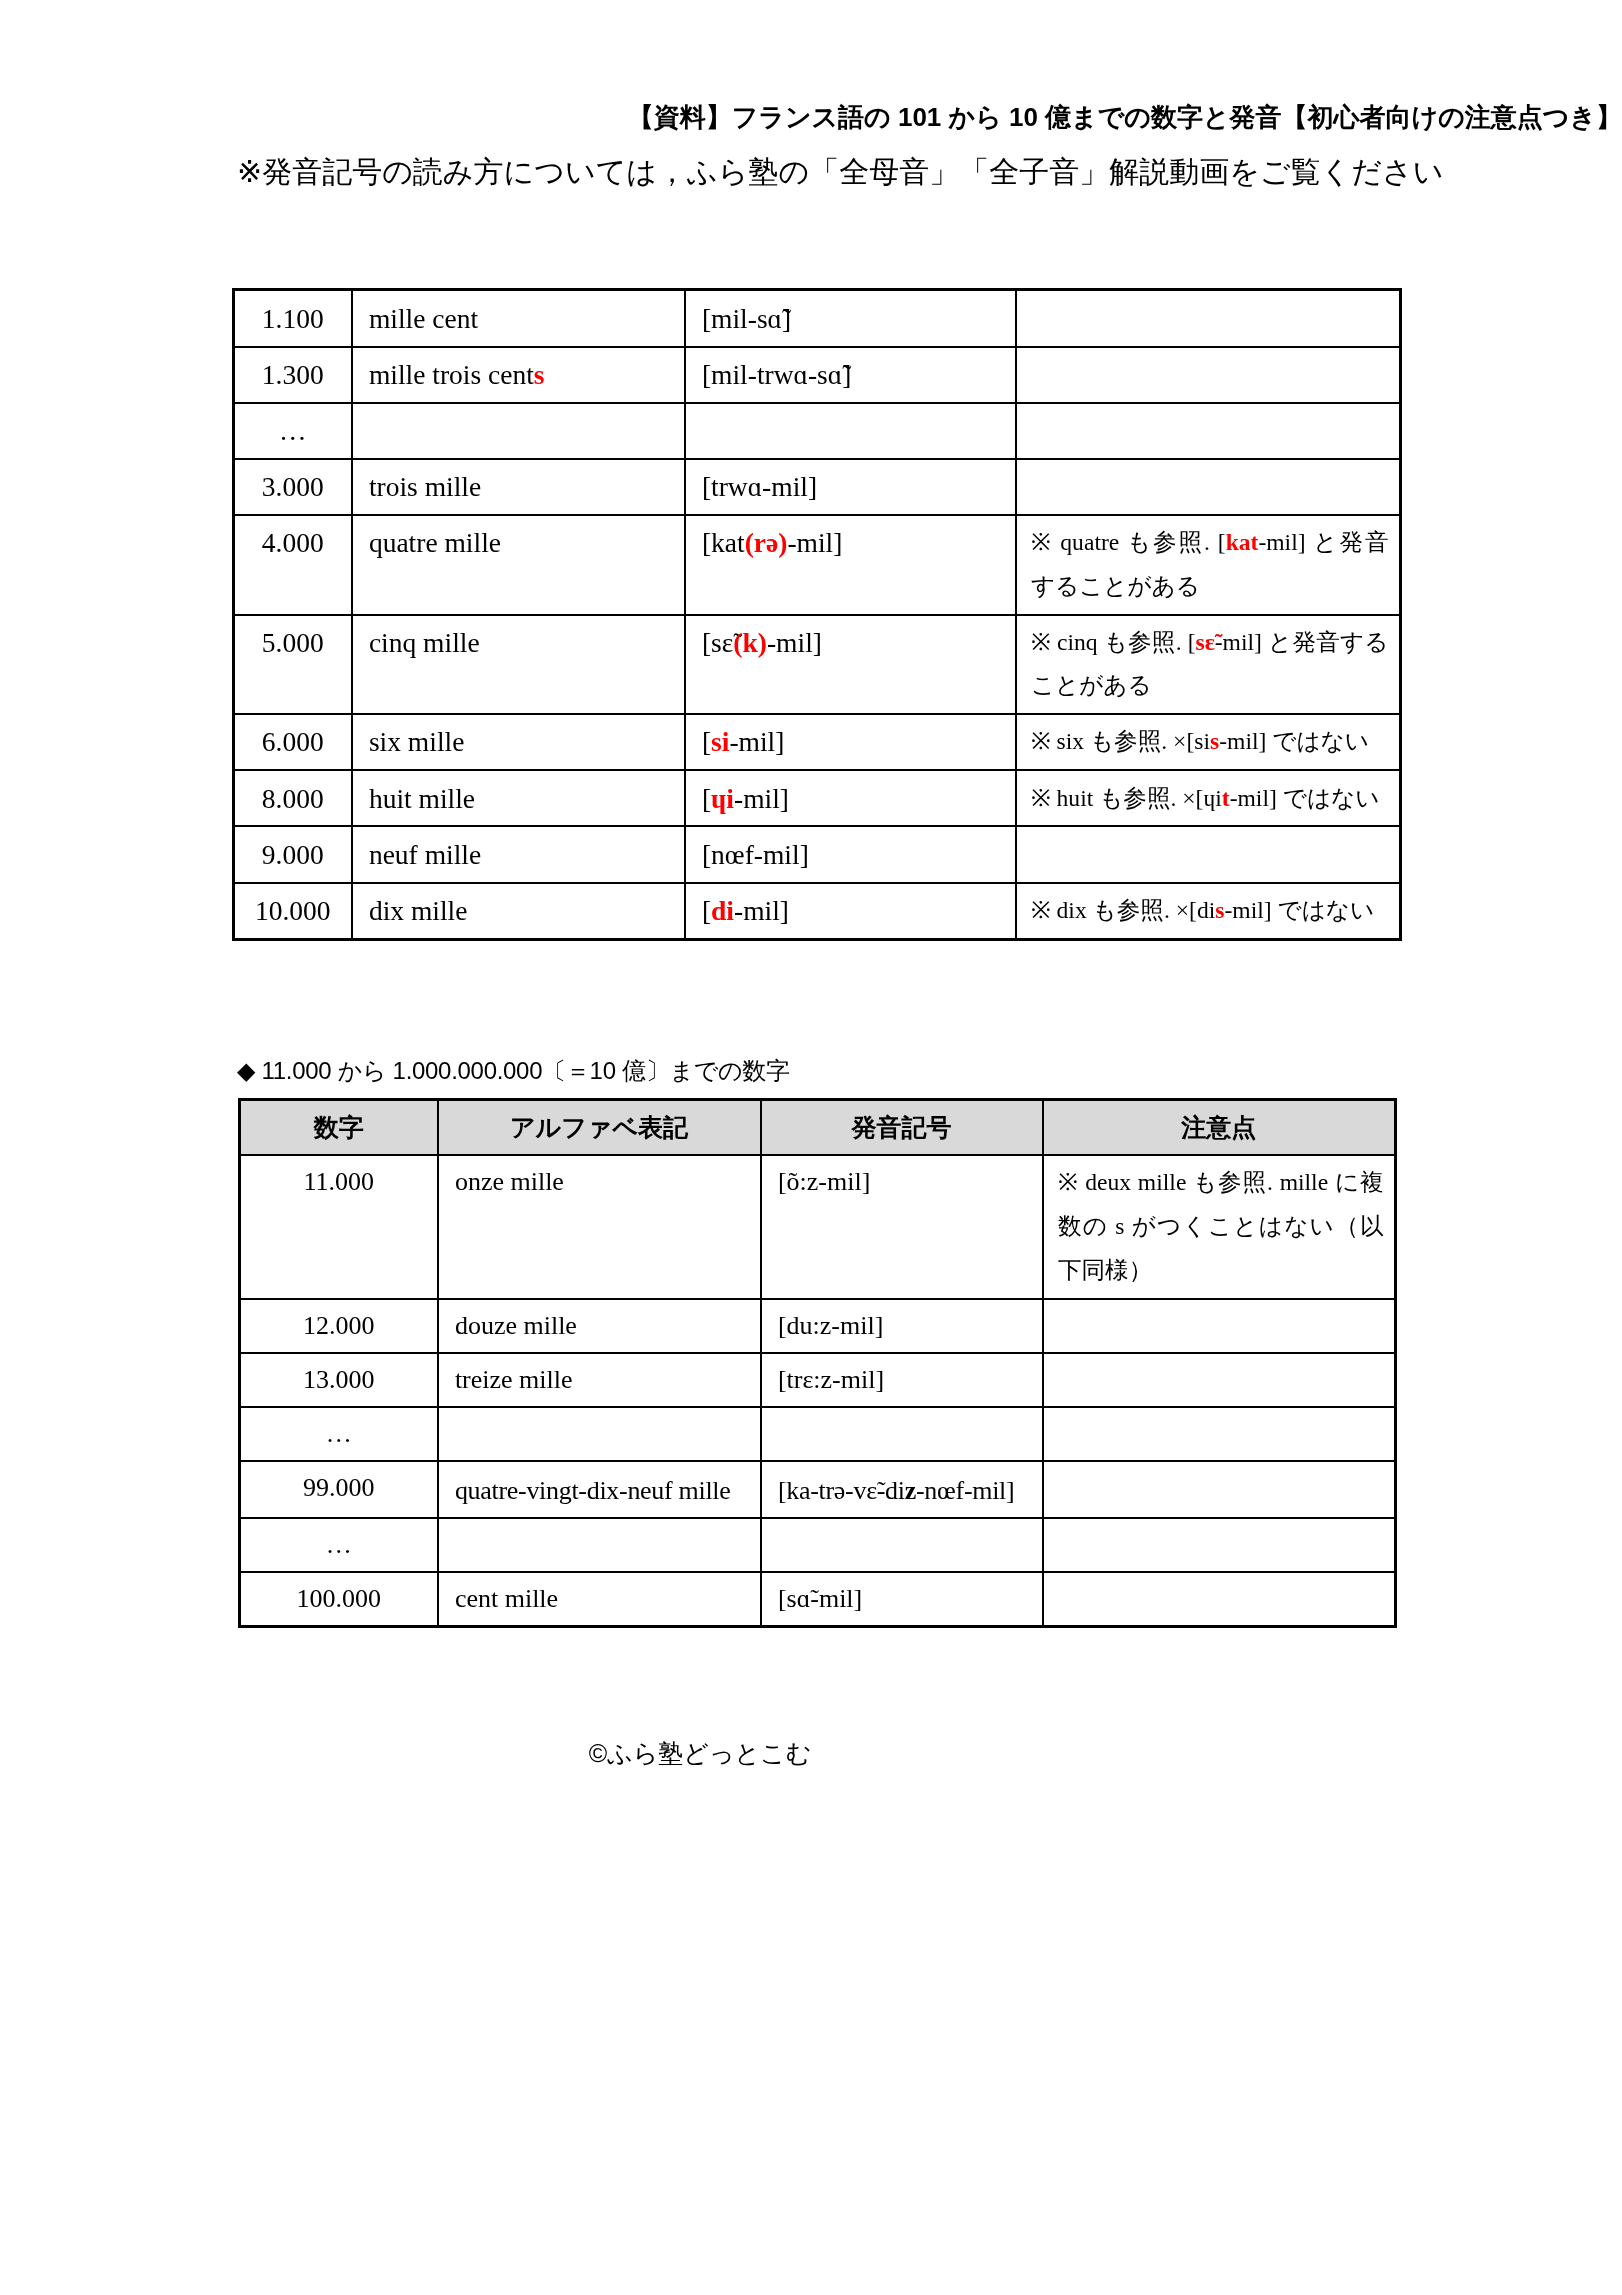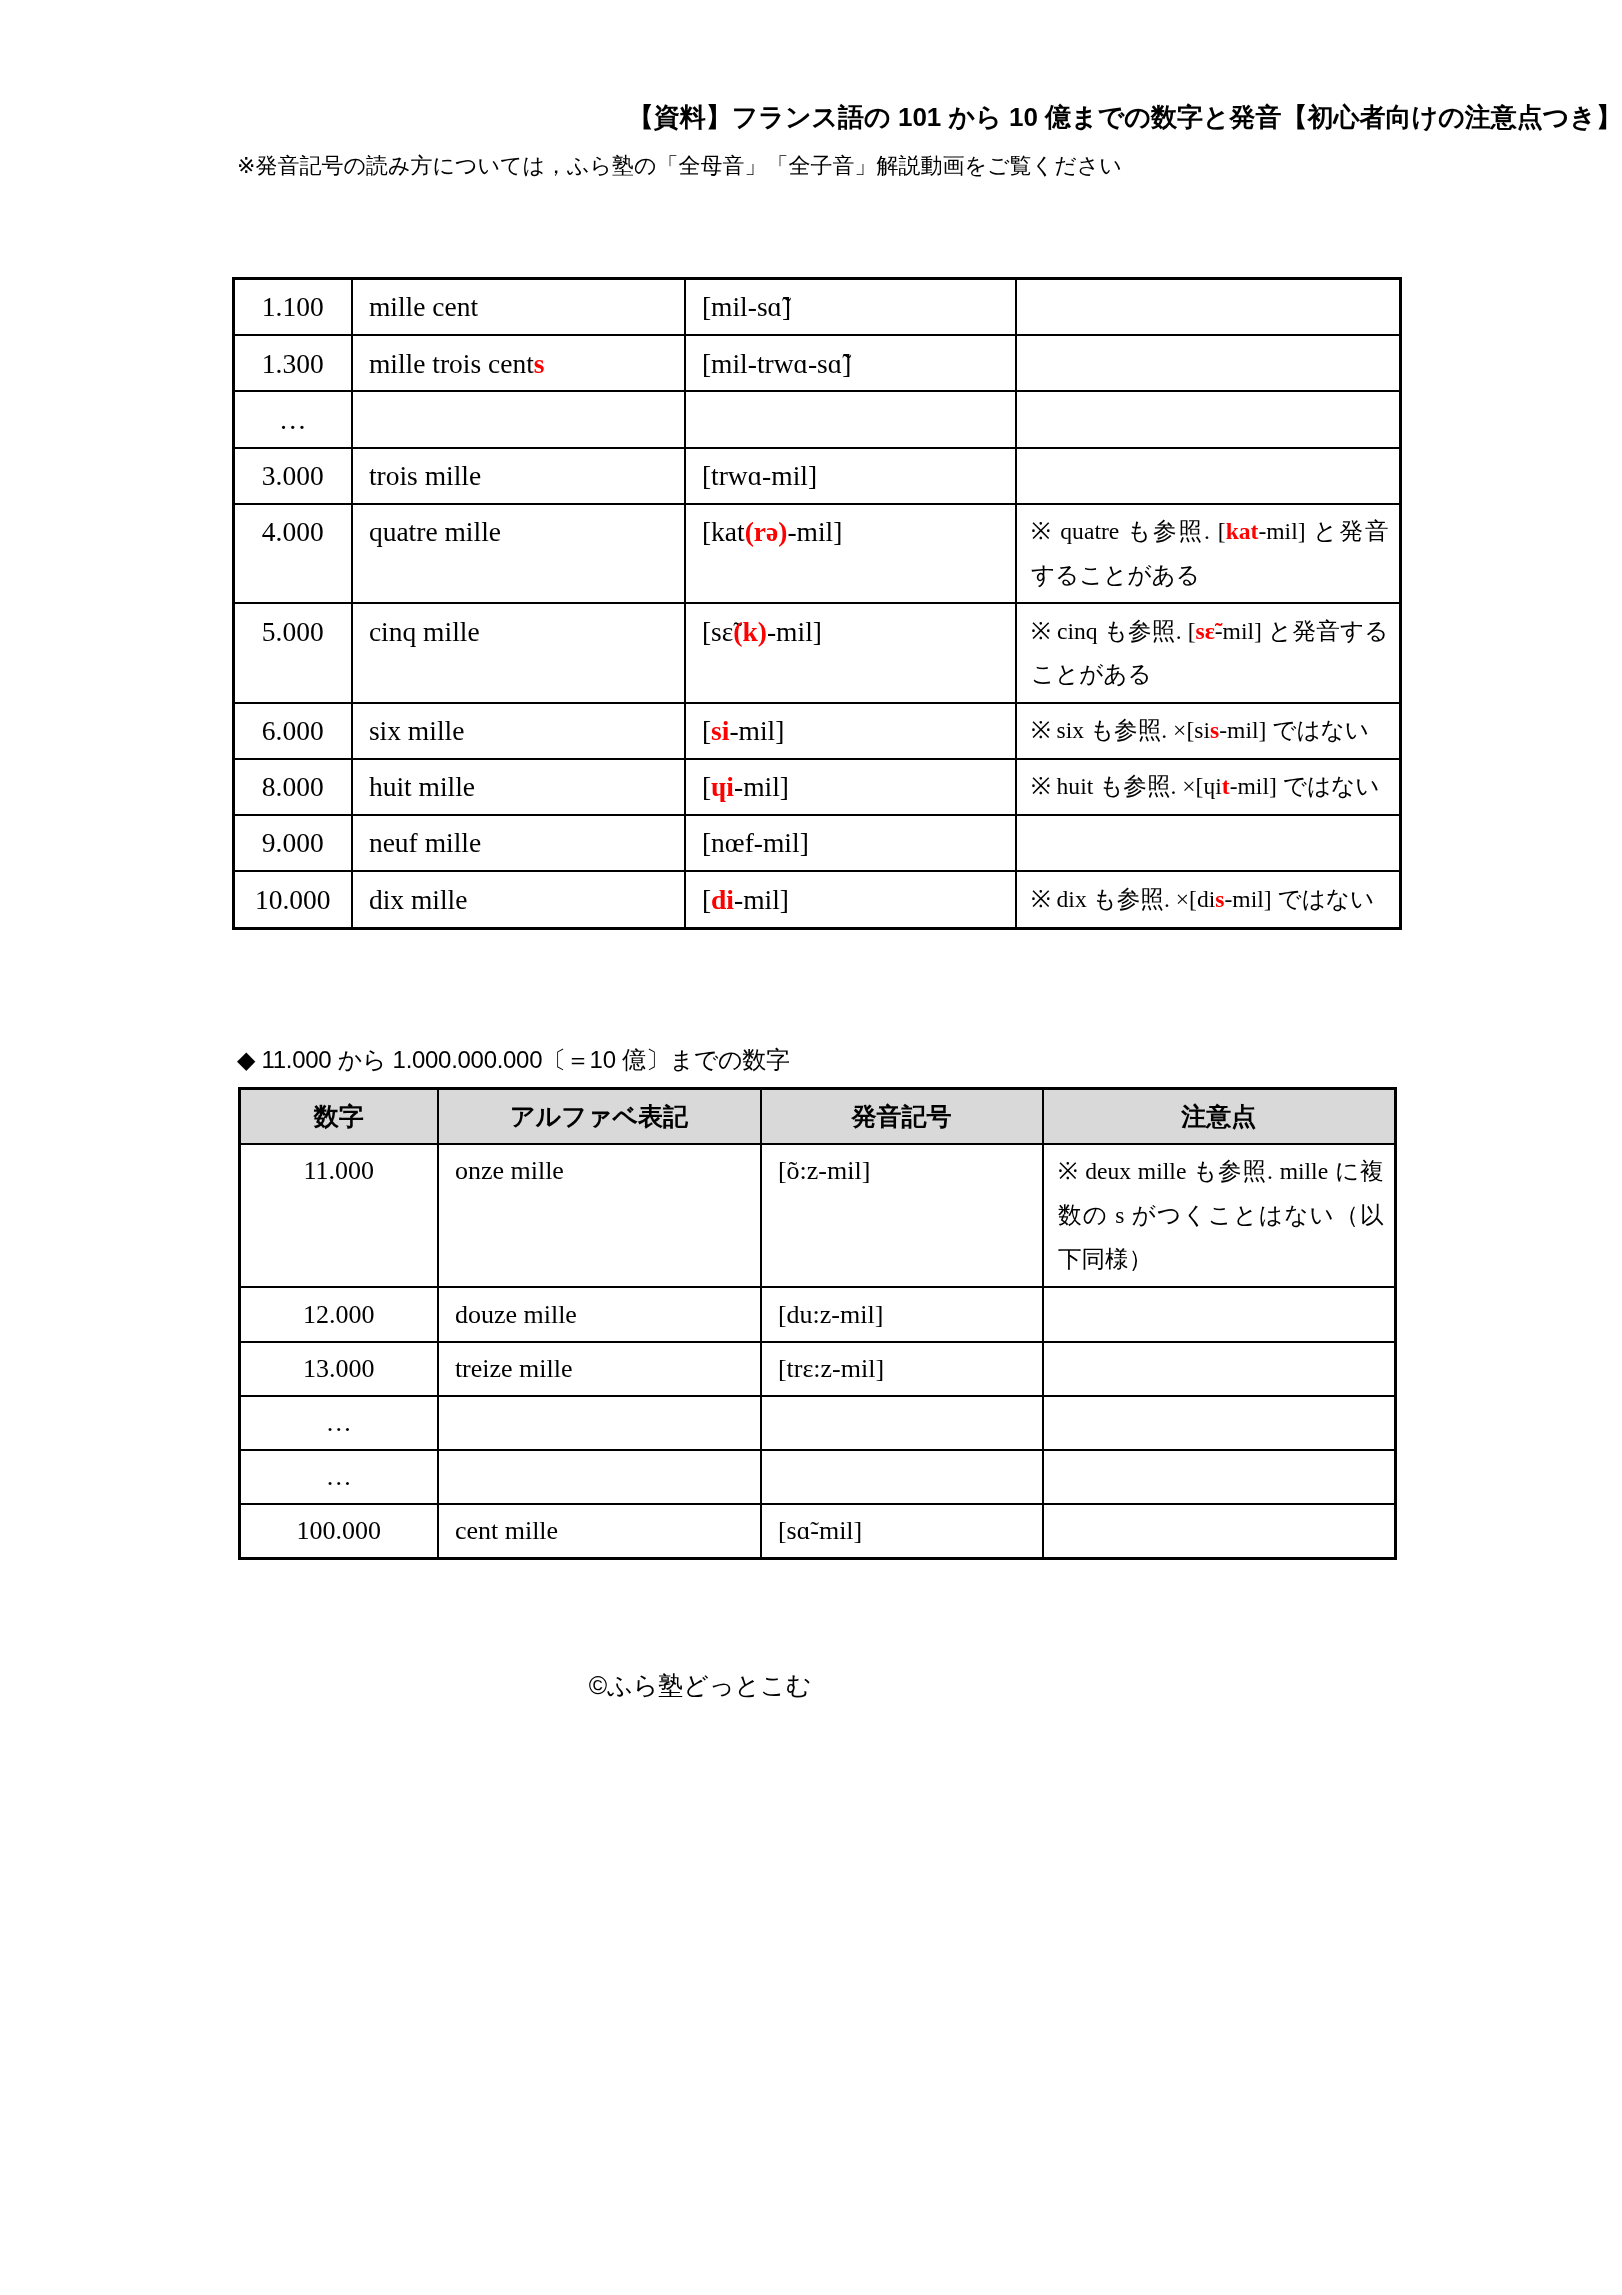--- a/index.html
+++ b/index.html
@@ -14,21 +14,21 @@
     overflow:hidden;
   }
   .title{
     margin:99px 0 6.5px 237px;
     font-family:"Liberation Sans","DejaVu Sans",sans-serif;
     font-size:26px;font-weight:bold;line-height:1.4;text-align:right;
   }
   .subtitle{
     margin:16px 0 0 237px;
     font-family:"Liberation Sans","DejaVu Sans",sans-serif;
-    font-size:22px;line-height:1.4;
+    font-size:30px;line-height:1.4;
   }
   table{border-collapse:collapse;table-layout:fixed;border-radius:16px;}
   .t1{margin:95px 0 0 232px;width:1168px;border:3.3px solid var(--border);}
   .t2{margin:0 0 0 238px;width:1157px;border:3.3px solid var(--border);}
   td,th{border:2px solid var(--border);vertical-align:top;overflow:hidden;}
   .t1 .c1{width:118px}.t1 .c2{width:333px}.t1 .c3{width:331px}.t1 .c4{width:385px}
   .t2 .c1{width:198px}.t2 .c2{width:323px}.t2 .c3{width:282px}.t2 .c4{width:353px}
   td.num{text-align:center;font-size:27.5px;line-height:1.3;padding:9.2px 5.2px;}
   td.word{font-size:27.5px;line-height:1.3;padding:9.2px 6.5px 9.2px 16.4px;}
   td.pron{font-size:27.5px;line-height:1.3;padding:9.2px 6.5px 9.2px 16.4px;}
@@ -170,20 +170,26 @@
           <td class="pron">[trɛ:z-mil]</td>
           <td class="note"></td>
         </tr>
         <tr>
           <td class="num">…</td>
           <td class="word"></td>
           <td class="pron"></td>
           <td class="note"></td>
         </tr>
         <tr>
+          <td class="num">99.000</td>
+          <td class="word fit">quatre-vingt-dix-neuf mille</td>
+          <td class="pron fit"><span>[ka-trə-vɛ̃-di</span><span class="b">z</span><span>-nœf-mil]</span></td>
+          <td class="note"></td>
+        </tr>
+        <tr>
           <td class="num">…</td>
           <td class="word"></td>
           <td class="pron"></td>
           <td class="note"></td>
         </tr>
         <tr>
           <td class="num">100.000</td>
           <td class="word">cent mille</td>
           <td class="pron">[sɑ̃-mil]</td>
           <td class="note"></td>

